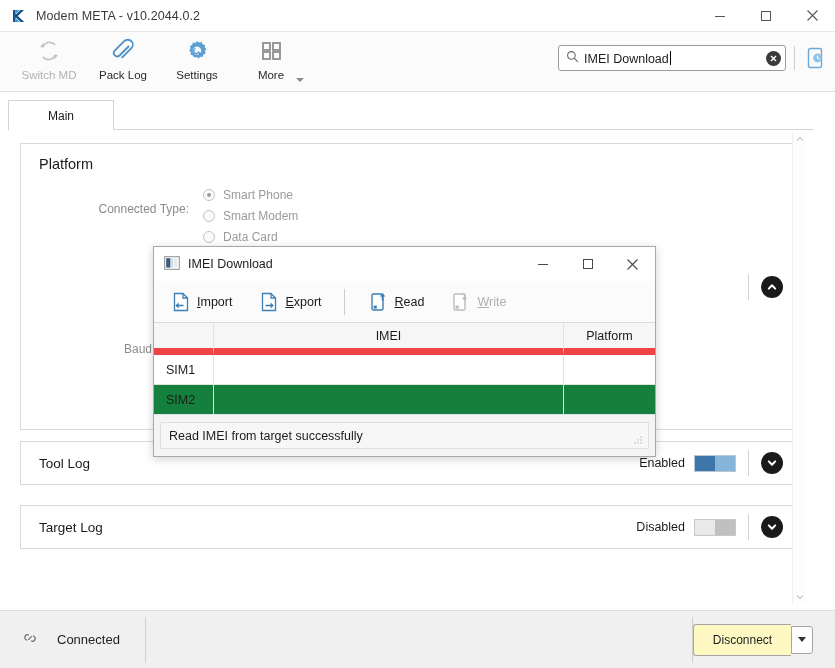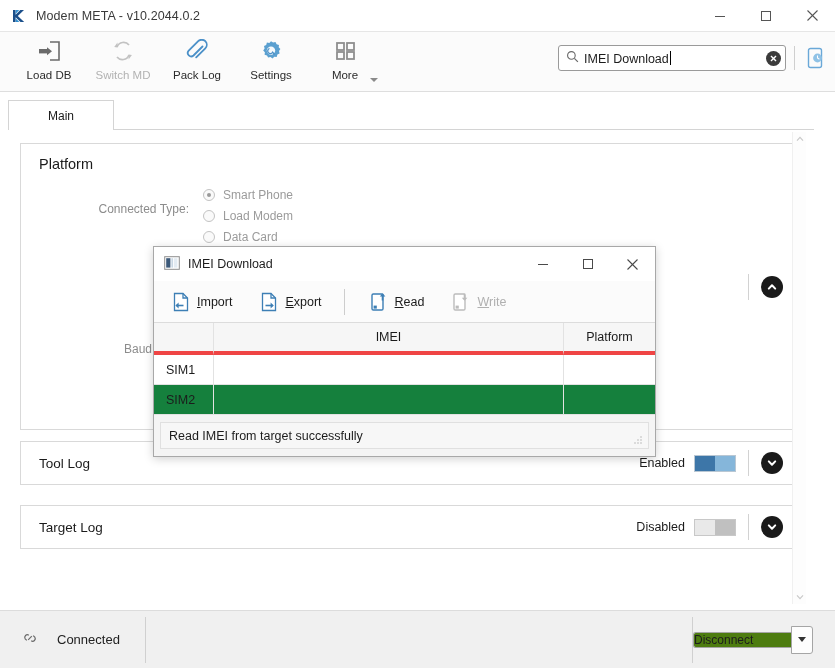--- a/index.html
+++ b/index.html
@@ -241,26 +241,26 @@
     padding-left: 22px; width: 145px; height: 58px;
   }
   #conn-label { font-size: 13px; color: #222; margin-left: 19px; }
   .sb-sep { width: 1px; height: 46px; background: #d0d0d0; }
   #sb-mid { flex: 1 1 auto; height: 58px; }
   #disconnect-wrap {
     display: flex; align-items: center;
     margin-right: 22px;
   }
   #disconnect-btn {
-    width: 98px; height: 16px;
-    background: #4d7c0f;
+    width: 98px; height: 32px;
+    background: #fef9c3;
     border: 1px solid #a5a5a5;
     border-right: none;
     border-radius: 3px 0 0 3px;
-    display: flex; align-items: center; 
+    display: flex; align-items: center; justify-content: center;
     font-size: 12px; color: #1d1d1d;
   }
   #disconnect-caret {
     width: 22px; height: 28px;
     background: #fdfdfd;
     border: 1px solid #a5a5a5;
     border-radius: 0 3px 3px 0;
     display: flex; align-items: center; justify-content: center;
   }
   .tri-down {
@@ -320,21 +320,21 @@
   .tr.head { height: 32px; background: #f6f6f6; }
   .td {
     display: flex; align-items: center;
     border-right: 1px solid #e2e2e2;
     border-bottom: 1px solid #e2e2e2;
     font-size: 12.5px; color: #1c1c1c;
     padding-left: 12px;
   }
   .tr.head .td {
     justify-content: center; padding-left: 0;
-    border-bottom: 4px solid #ef4444;
+    border-bottom: 7px solid #ef4444;
     color: #1b1b1b;
   }
   .c0 { width: 60px; }
   .c1 { flex: 1 1 auto; }
   .c2 { width: 91px; border-right: none; }
   .tr.alt .td { background: #15803d; }
 
   #dlg-status {
     position: absolute; left: 0; bottom: 0;
     width: 501px; height: 41px;
@@ -384,30 +384,20 @@
         <svg width="13" height="13" viewBox="0 0 13 13">
             <line x1="1.5" y1="1.5" x2="11.5" y2="11.5" stroke="#555" stroke-width="1.1"></line>
             <line x1="11.5" y1="1.5" x2="1.5" y2="11.5" stroke="#555" stroke-width="1.1"></line>
           </svg>
       </div>
     </div>
   </div>
 
   <div id="toolbar">
 
-    <div class="tbitem">
-      <div class="tbicon">
-        <svg width="26" height="24" viewBox="0 0 26 24">
-          <path d="M14 3 L23 3 L23 21 L14 21" fill="none" stroke="#6b6b6b" stroke-width="1.6"></path>
-          <rect x="3" y="10" width="9" height="4.4" fill="#6b6b6b"></rect>
-          <path d="M11 8.2 L16 12.2 L11 16.2 Z" fill="#6b6b6b"></path>
-        </svg>
-      </div>
-      <div class="tblabel">Load DB</div>
-    </div>
 
     <div class="tbitem disabled">
       <div class="tbicon">
         <svg width="26" height="24" viewBox="0 0 26 24">
           <path d="M7 8 A7 7 0 0 1 19 6" fill="none" stroke="#c2c2c2" stroke-width="1.7"></path>
           <path d="M19 16 A7 7 0 0 1 7 18" fill="none" stroke="#c2c2c2" stroke-width="1.7"></path>
           <path d="M7.5 3.5 L7.5 8.5 L4.2 8.0 Z" fill="#c2c2c2"></path>
           <path d="M18.6 20.5 L18.6 15.5 L21.9 16.0 Z" fill="#c2c2c2"></path>
         </svg>
       </div>
@@ -499,21 +489,21 @@
           <span class="form-label">Connected Type:</span>
         </div>
 
         <div class="radio-group">
           <div class="radio-item">
             <span class="radio-dot on"></span>
             <span class="radio-label">Smart Phone</span>
           </div>
           <div class="radio-item">
             <span class="radio-dot"></span>
-            <span class="radio-label">Load Modem</span>
+            <span class="radio-label">Smart Modem</span>
           </div>
           <div class="radio-item">
             <span class="radio-dot"></span>
             <span class="radio-label">Data Card</span>
           </div>
         </div>
 
         <span class="hidden-label" style="left:140px; top:133px;">P</span>
         <span class="hidden-label" style="left:103px; top:198px;">Baud R</span>
         <span class="hidden-label" style="left:145px; top:231px;">A</span>

